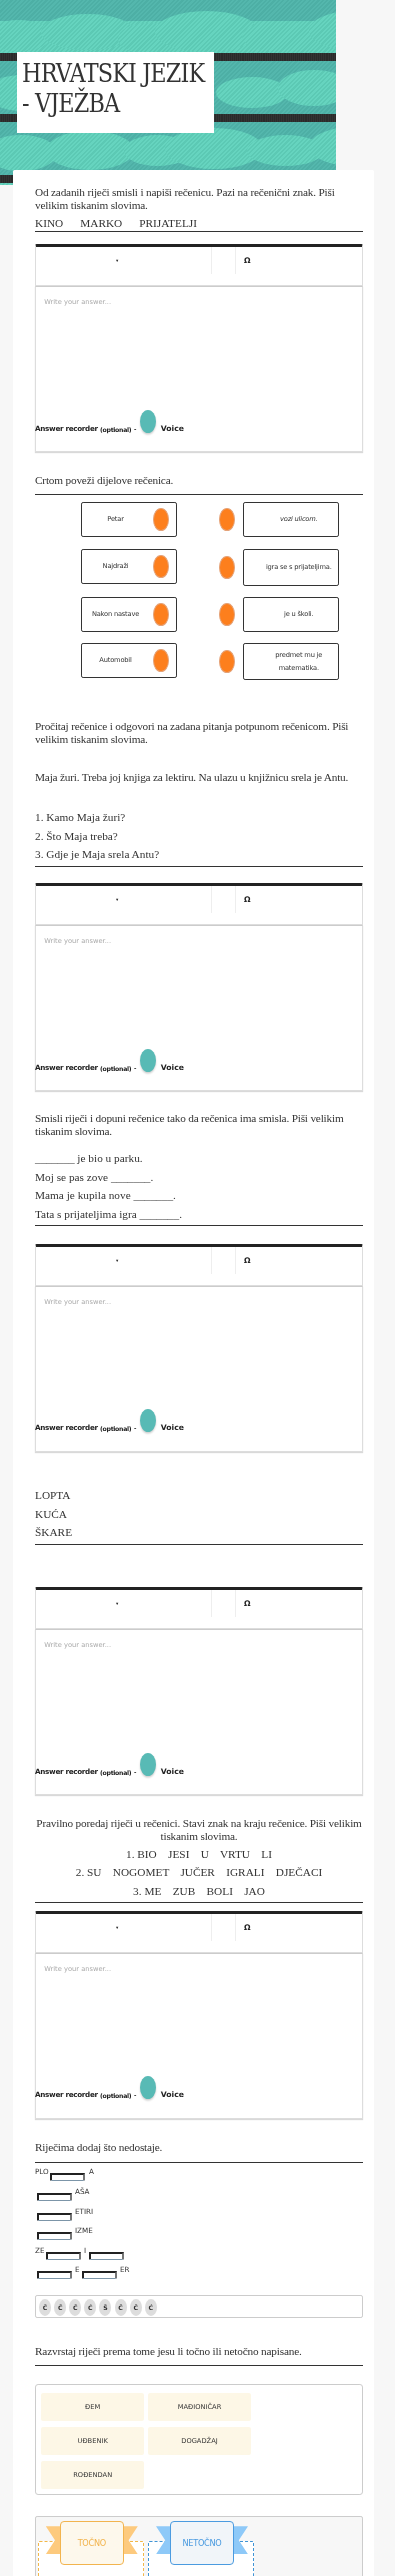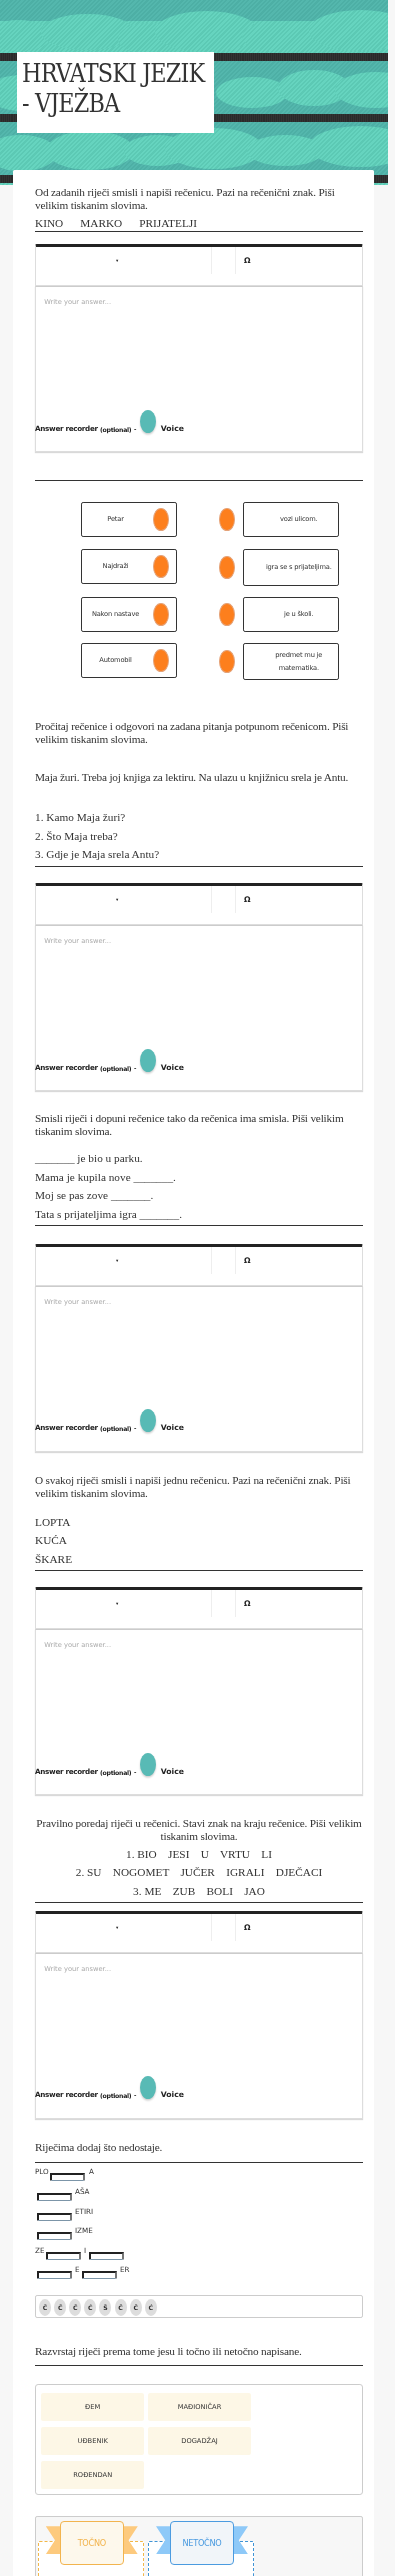--- a/index.html
+++ b/index.html
@@ -1,20 +1,20 @@
 <!DOCTYPE html>
 <html style="font-size:8.2px"><head>
 <meta charset="utf-8">
 <style>
   * { box-sizing: border-box; margin: 0; padding: 0; }
   html, body { width: 396px; background: #f7f7f7; }
   body { font-family: "Liberation Sans", sans-serif; color: #333; position: relative; height: 2652px; overflow: hidden; }
 
   
-  .header { position: absolute; left: 0; top: 0; width: 388px; height: 185px; overflow: hidden;
+  .header { position: absolute; left: 0; top: 0; width: 336px; height: 185px; overflow: hidden;
     background: repeating-linear-gradient(135deg, #66d4bf 0 1.5px, #5cc9b4 1.5px 3.1px); }
   .header .band { position: absolute; left: 0; width: 396px; height: 61px;
     background: repeating-linear-gradient(135deg, #54b7ad 0 1.5px, #4dafa5 1.5px 3.1px); }
   .header .stripe { position: absolute; left: 0; width: 396px; height: 8.2px;
     background: repeating-linear-gradient(90deg, #333 0 1px, #2a2a2a 1px 2.1px); }
   .cloud { position: absolute; border-radius: 50%;
     background: repeating-linear-gradient(135deg, #66d4bf 0 1.5px, #5cc9b4 1.5px 3.1px); }
   .title-box { position: absolute; left: 17px; top: 52px; width: 197px; height: 81px; background: #fff; padding: 6.2px 5.2px 0 5.2px; }
   .title-box h1 { font-family: "DejaVu Serif", serif; font-weight: normal; font-size: 26px; line-height: 30px; color: #333; letter-spacing: -1px; transform: scaleX(0.86); transform-origin: left top; width: 222px; }
 
@@ -130,26 +130,27 @@
     </div>
   </div>
   <div class="recorder" style="top:240px;">
     <span class="rec-label">Answer recorder</span>&nbsp;<span class="rec-label rec-opt">(optional)</span>
     <span class="rec-dash">-</span>
     <span class="rec-btn"></span>
     <span class="rec-voice">Voice</span>
   </div>
 
   <div class="q" style="top:304px;">
+    <p class="qtext">Crtom poveži dijelove rečenica.</p>
     <div class="rule" style="margin-top:6.2px;"></div>
   </div>
   <div class="match-box left" style="top:332px;">Petar</div>
   <div class="dot" style="left:140px;top:338px;"></div>
   <div class="dot" style="left:206px;top:338px;"></div>
-  <div class="match-box right" style="top:332px;">vozi ulicom.</div>
+  <div class="match-box right" style="top:332px;font-style:italic;">vozi ulicom.</div>
 
   <div class="match-box left" style="top:379px;">Najdraži</div>
   <div class="dot" style="left:140px;top:385px;"></div>
   <div class="dot" style="left:206px;top:386px;"></div>
   <div class="match-box right" style="top:379px;height:37px;">igra se s prijateljima.</div>
 
   <div class="match-box left" style="top:427px;">Nakon nastave</div>
   <div class="dot" style="left:140px;top:433px;"></div>
   <div class="dot" style="left:206px;top:433px;"></div>
   <div class="match-box right" style="top:427px;">je u školi.</div>
@@ -184,22 +185,22 @@
     <span class="rec-label">Answer recorder</span>&nbsp;<span class="rec-label rec-opt">(optional)</span>
     <span class="rec-dash">-</span>
     <span class="rec-btn"></span>
     <span class="rec-voice">Voice</span>
   </div>
 
   <div class="q" style="top:942px;">
     <p class="qtext">Smisli riječi i dopuni rečenice tako da rečenica ima smisla. Piši velikim tiskanim slovima.</p>
     <div style="margin-top:10.3px;">
       <div class="words-line">_______ je bio u parku.</div>
+      <div class="words-line">Moj se pas zove _______.</div>
       <div class="words-line">Mama je kupila nove _______.</div>
-      <div class="words-line">Moj se pas zove _______.</div>
       <div class="words-line">Tata s prijateljima igra _______.</div>
     </div>
     <div class="rule" style="margin-top:2.1px;"></div>
   </div>
   <div class="editor" style="top:1074px;">
     <div class="toolbar">
       <span class="tb-dd">▾</span>
       <span class="tb-sep1"></span>
       <span class="tb-sep2"></span>
       <span class="tb-omega">Ω</span>
@@ -209,21 +210,20 @@
     </div>
   </div>
   <div class="recorder" style="top:1239px;">
     <span class="rec-label">Answer recorder</span>&nbsp;<span class="rec-label rec-opt">(optional)</span>
     <span class="rec-dash">-</span>
     <span class="rec-btn"></span>
     <span class="rec-voice">Voice</span>
   </div>
 
   <div class="q" style="top:1304px;">
-    <p class="qtext">O svakoj riječi smisli i napiši jednu rečenicu. Pazi na rečenični znak. Piši velikim tiskanim slovima.</p>
     <div style="margin-top:12px;">
       <div class="words-line">LOPTA</div>
       <div class="words-line">KUĆA</div>
       <div class="words-line">ŠKARE</div>
     </div>
     <div class="rule" style="margin-top:2.1px;"></div>
   </div>
   <div class="editor" style="top:1417px;">
     <div class="toolbar">
       <span class="tb-dd">▾</span>

